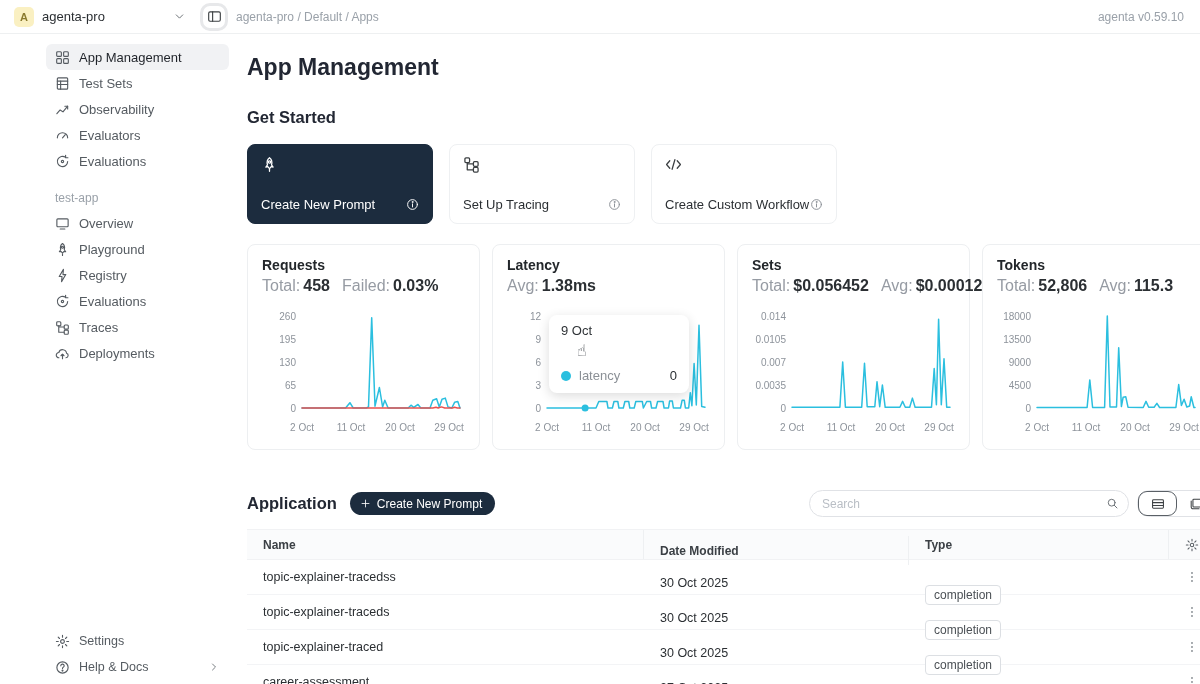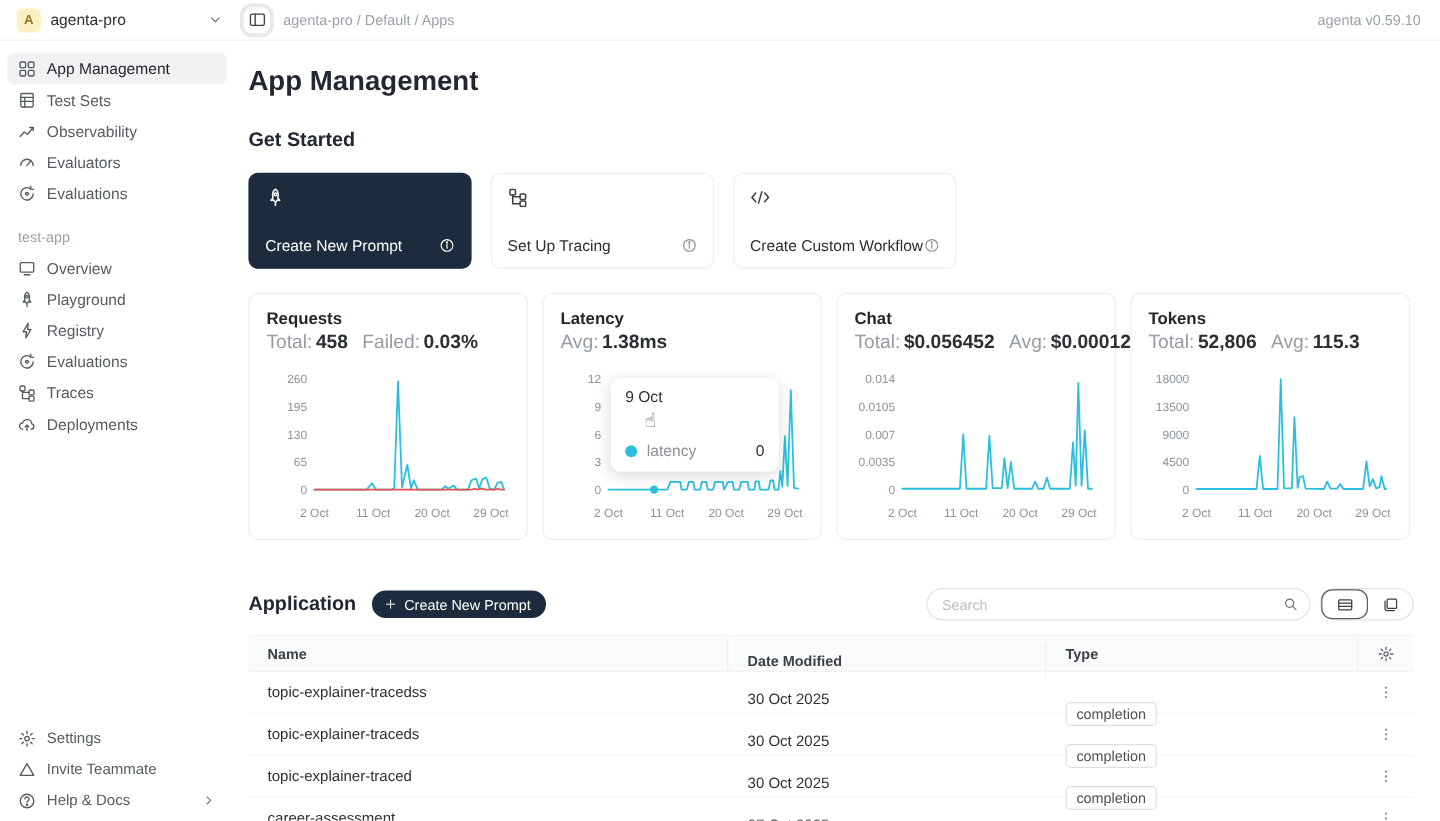--- a/index.html
+++ b/index.html
@@ -16,21 +16,21 @@
   .ws .chev { margin-left:auto; color:#6b7075; display:flex; }
   .chev svg { width:13px; height:13px; }
   .panel-toggle { margin-left:14px; width:28px; height:28px; border-radius:10px;
     border:3px solid #e7e8ea; background:#fff; display:flex; align-items:center;
     justify-content:center; color:#3c4043; cursor:pointer; }
   .panel-toggle svg { width:15px; height:15px; }
   .crumbs { margin-left:8px; font-size:12px; color:#9aa1a9; cursor:pointer; }
   .version { margin-left:auto; margin-right:16px; font-size:12px; color:#9aa1a9; }
 
   
-  .shell { display:flex; height:650px; }
+  .shell { display:flex; height:650px;padding-left:40px; }
   .sidebar { width:195px; flex:none; position:relative; padding:10px 6px 0; box-sizing:border-box; }
   .side-item { height:26px; display:flex; align-items:center; gap:9px; padding:0 9px;
     border-radius:6px; font-size:13px; color:#555b61; cursor:pointer; white-space:nowrap; }
   .side-item .icon { display:flex; color:#555b61; }
   .icon svg { width:15px; height:15px; }
   .side-item.selected { background:#f1f2f4; color:#1f2329; font-weight:500; }
   .side-section { margin:17px 0 5px 9px; font-size:12px; color:#9aa1a9; }
   .side-footer { position:absolute; left:6px; right:6px; bottom:4px; }
   .side-footer .side-item { font-size:12.5px; }
   .side-item .chev-r { margin-left:auto; color:#6b7075; display:flex; }
@@ -256,28 +256,20 @@
       </nav>
     <nav id="side-footer" class="side-footer">
         <div class="side-item">
           <span class="icon">
             <svg viewBox="0 0 16 16" fill="none" stroke="currentColor" stroke-width="1.2" stroke-linecap="round" stroke-linejoin="round">
               <circle cx="8" cy="8" r="2"></circle>
               <path d="M8,1.5 L8,3.5 M8,12.5 L8,14.5 M1.5,8 L3.5,8 M12.5,8 L14.5,8 M3.4,3.4 L4.8,4.8 M11.2,11.2 L12.6,12.6 M12.6,3.4 L11.2,4.8 M4.8,11.2 L3.4,12.6"></path>
             </svg>
           </span>
           <span>Settings</span>
-        </div>
-        <div class="side-item">
-          <span class="icon">
-            <svg viewBox="0 0 16 16" fill="none" stroke="currentColor" stroke-width="1.2" stroke-linecap="round" stroke-linejoin="round">
-              <path d="M8,2.5 L14,13 L2,13 Z"></path>
-            </svg>
-          </span>
-          <span>Invite Teammate</span>
         </div>
         <div class="side-item">
           <span class="icon">
             <svg viewBox="0 0 16 16" fill="none" stroke="currentColor" stroke-width="1.2" stroke-linecap="round" stroke-linejoin="round">
               <circle cx="8" cy="8" r="6"></circle>
               <path d="M6.2,6.2 a1.8,1.8 0 1 1 2.6,1.6 c-0.5,0.3 -0.8,0.6 -0.8,1.2"></path>
               <circle cx="8" cy="11.3" r="0.5"></circle>
             </svg>
           </span>
           <span>Help &amp; Docs</span>
@@ -380,21 +372,21 @@
             <circle cx="78.1" cy="104.0" r="3.5" fill="#2bbfdf"></circle>
           </svg><div class="tip">
             <div class="tip-date">9 Oct</div>
             <div class="cursor">☝</div>
             <div class="tip-row">
               <span class="dot"></span>
               <span>latency</span>
               <span class="val">0</span>
             </div>
           </div></div>
-        <div class="chart-card"><div class="chart-title">Chat</div><div class="chart-stats">
+        <div class="chart-card"><div class="chart-title">Sets</div><div class="chart-stats">
             <span>Total:<b>$0.056452</b></span>
             <span>Avg:<b>$0.000123</b></span>
           </div><svg class="plot" viewBox="0 0 205 133">
             <text class="tick" x="34" y="15.5" text-anchor="end">0.014</text>
             <text class="tick" x="34" y="38.5" text-anchor="end">0.0105</text>
             <text class="tick" x="34" y="61.5" text-anchor="end">0.007</text>
             <text class="tick" x="34" y="84.5" text-anchor="end">0.0035</text>
             <text class="tick" x="34" y="107.5" text-anchor="end">0</text>
             <text class="tick" x="40.0" y="127" text-anchor="middle">2 Oct</text>
             <text class="tick" x="89.0" y="127" text-anchor="middle">11 Oct</text>

